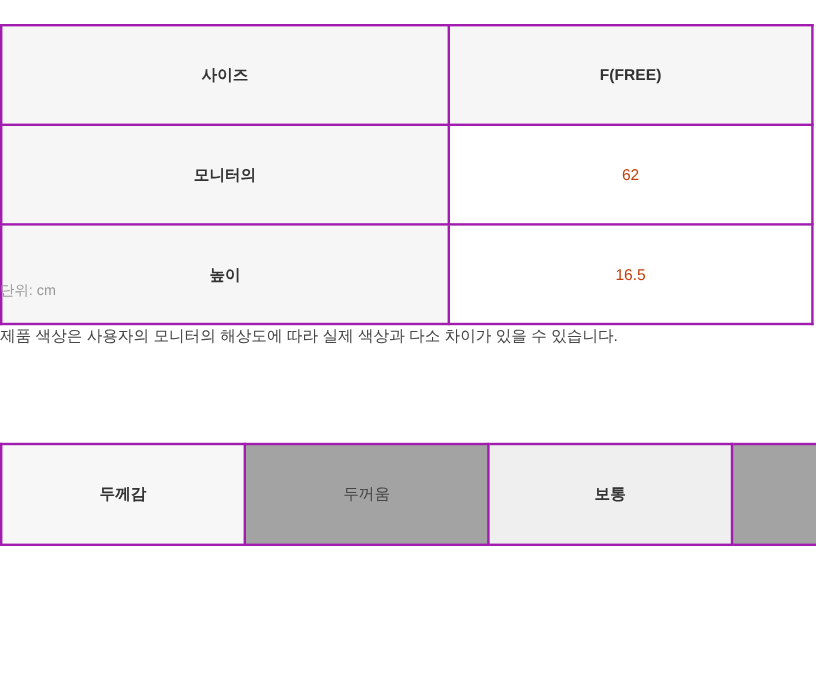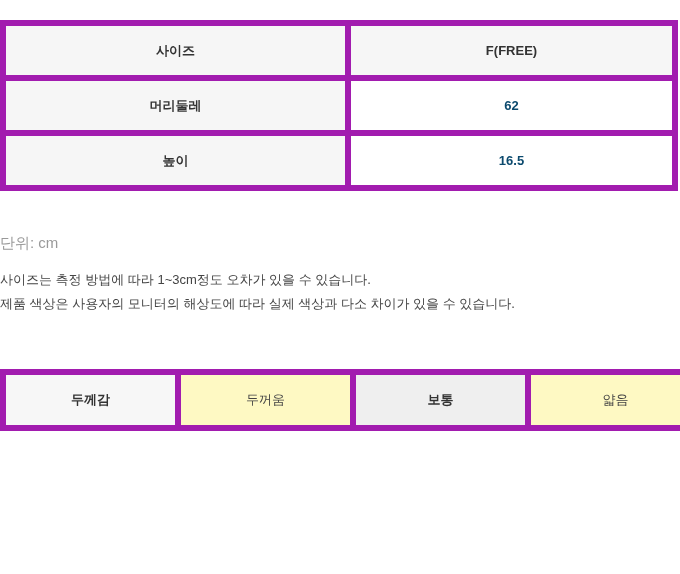--- a/index.html
+++ b/index.html
@@ -16,55 +16,55 @@
     background: #ffffff;
     overflow: hidden;
   }
 
   
   table {
     border-collapse: collapse;
     table-layout: fixed;
   }
   td {
-    border: 6px solid #a21caf;
+    border: 2px solid #a21caf;
     text-align: center;
     vertical-align: middle;
     font-size: 13px;
     color: #444444;
-    padding: 0;
+    padding: 16px;
   }
 
   
   .size-table {
     position: absolute;
     top: 20px;
     left: 0;
     width: 678px;
   }
   .size-table td { height: 49px; }
   .size-table td.col-label { width: 339px; }
   .size-table td.head,
   .size-table td.row-label {
     background: #f6f6f6;
     font-weight: bold;
     color: #333333;
   }
   .size-table td.value {
     background: #ffffff;
-    font-weight: bold;
-    color: #0c4a6e;
+    font-weight: normal;
+    color: #c2410c;
   }
 
   
   .unit-note {
     position: absolute;
     top: 234px;
     left: 0;
-    font-size: 15px;
+    font-size: 12px;
     color: #999999;
   }
   .notes {
     position: absolute;
     top: 268px;
     left: 0;
   }
   .notes p {
     margin: 0;
     font-size: 13px;
@@ -72,21 +72,21 @@
     color: #444444;
   }
 
   
   .fabric-table {
     position: absolute;
     top: 369px;
     left: 0;
     width: 678px;
   }
-  .fabric-table td { height: 50px; background: #fef9c3; }
+  .fabric-table td { height: 50px; background: #a3a3a3; }
   .fabric-table td.prop-label {
     width: 169px;
     background: #f7f7f7;
     font-weight: bold;
     color: #333333;
   }
   .fabric-table td.option { width: 169px; }
   .fabric-table td.selected {
     background: #efefef;
     font-weight: bold;
@@ -98,34 +98,33 @@
 
 <div class="page">
 
   <table class="size-table">
     <tbody>
         <tr>
       <td class="head col-label">사이즈</td>
       <td class="head">F(FREE)</td>
     </tr>
     <tr>
-      <td class="row-label col-label">머리둘레</td>
+      <td class="row-label col-label">모니터의</td>
       <td class="value">62</td>
     </tr>
     <tr>
       <td class="row-label col-label">높이</td>
       <td class="value">16.5</td>
     </tr>
   </tbody>
     </table>
 
   <div class="unit-note">단위: cm</div>
 
   <div class="notes">
-    <p>사이즈는 측정 방법에 따라 1~3cm정도 오차가 있을 수 있습니다.</p>
     <p>제품 색상은 사용자의 모니터의 해상도에 따라 실제 색상과 다소 차이가 있을 수 있습니다.</p>
   </div>
 
   <table class="fabric-table">
     <tbody>
         <tr>
       <td class="prop-label">두께감</td>
       <td class="option">두꺼움</td>
       <td class="option selected">보통</td>
       <td class="option">얇음</td>

